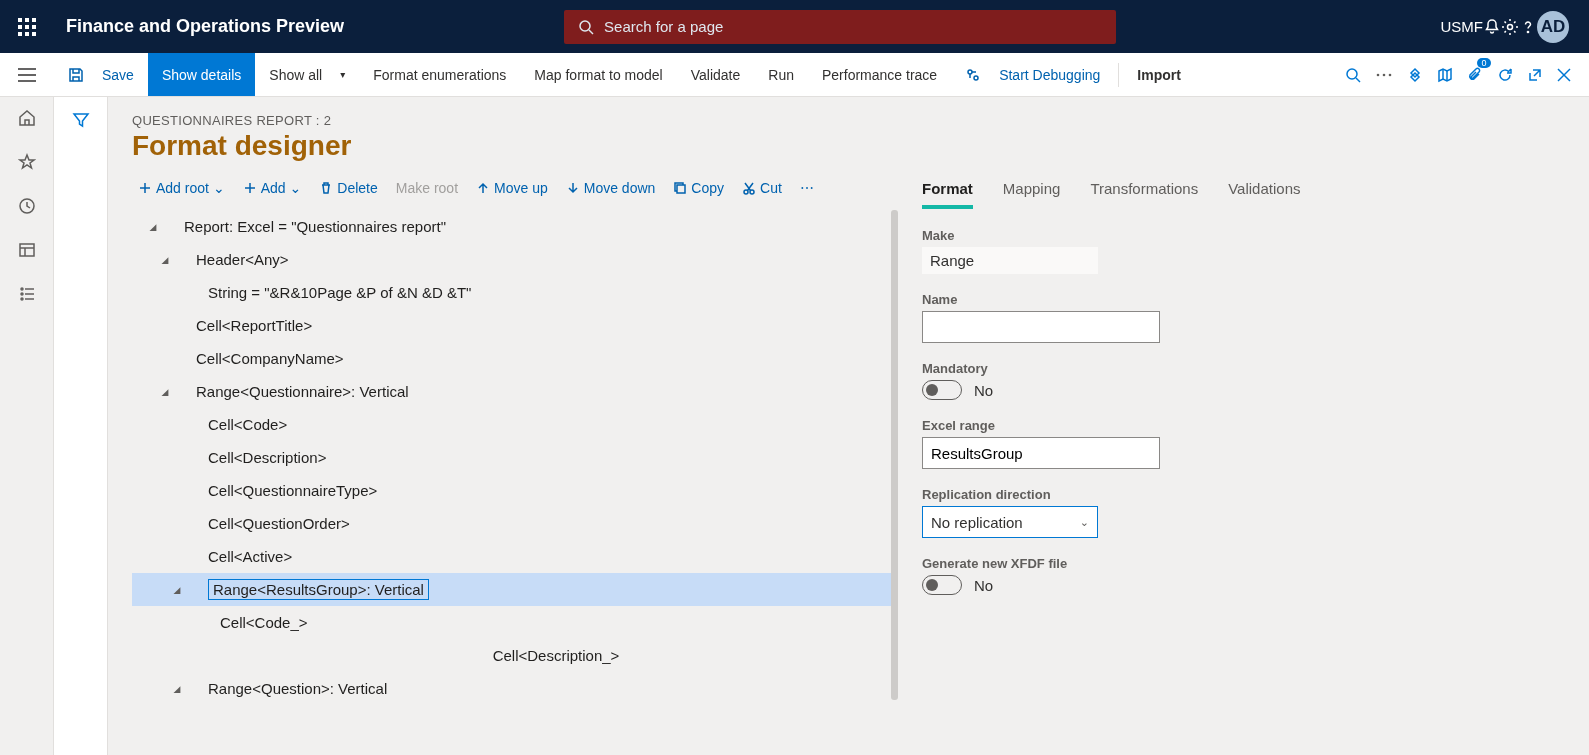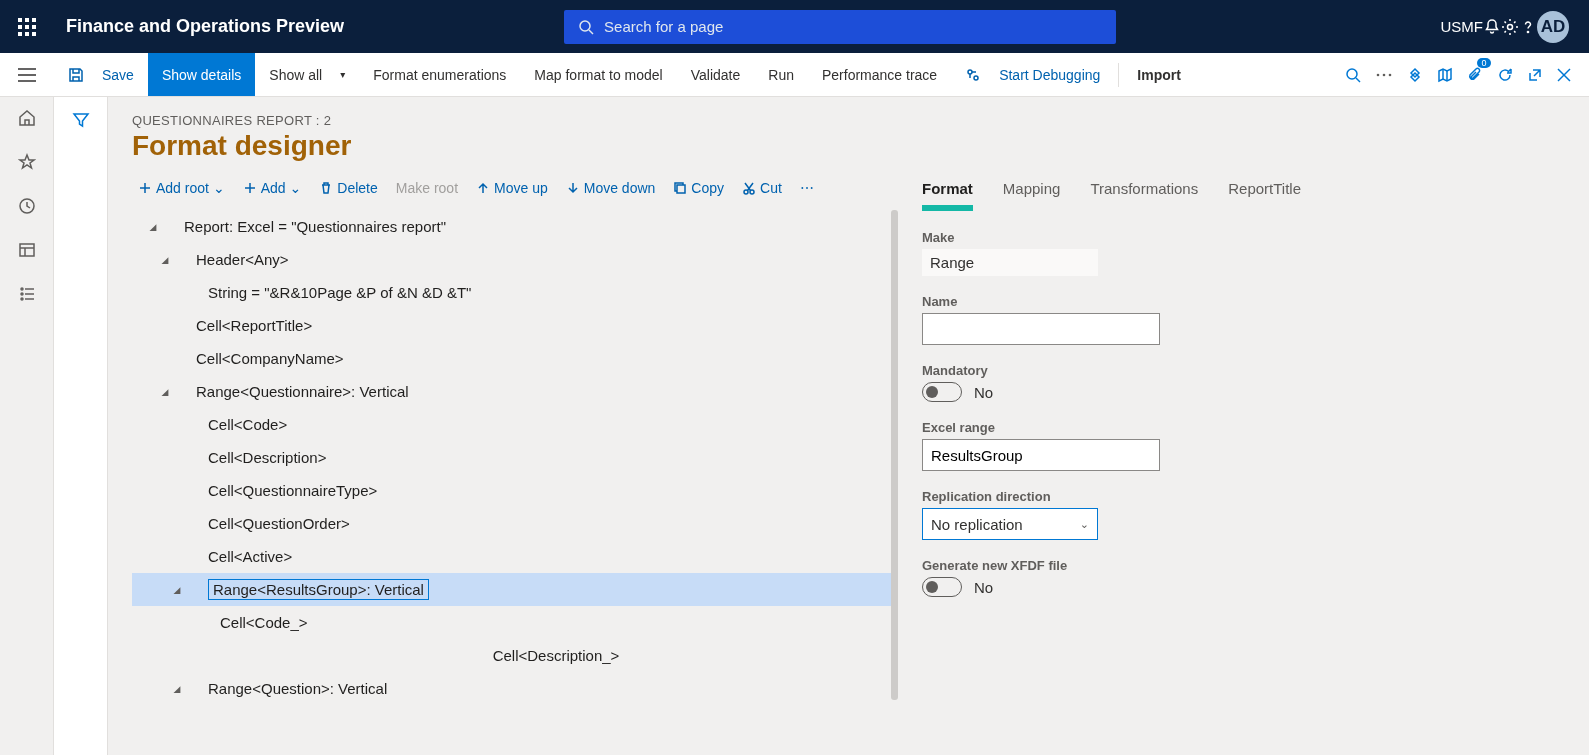--- a/index.html
+++ b/index.html
@@ -1,21 +1,21 @@
 <!DOCTYPE html>
 <html><head>
 <meta charset="utf-8">
 <style>
 *{box-sizing:border-box;margin:0;padding:0;font-family:"Segoe UI",Arial,sans-serif}
 body{width:1589px;height:755px;overflow:hidden;background:#f1f0ef;color:#323130}
 .topbar{height:53px;background:#0b1f3c;display:flex;align-items:center;color:#fff}
 .waffle{width:54px;display:flex;align-items:center;justify-content:center;cursor:pointer}
 .waffle svg{width:18px;height:18px}
 .appname{font-size:18px;font-weight:600;padding-left:12px}
-.searchwrap{margin-left:220px;width:552px;height:34px;background:#1d4ed8;border-radius:2px;display:flex;align-items:center;padding:0 14px;color:#dfe6ee}
+.searchwrap{margin-left:220px;width:552px;height:34px;background:#7f1d1d;border-radius:2px;display:flex;align-items:center;padding:0 14px;color:#dfe6ee}
 .searchwrap svg{width:16px;height:16px;margin-right:10px;flex-shrink:0}
 .searchwrap input{background:transparent;border:none;outline:none;color:#dfe6ee;font-size:15px;width:100%}
 .searchwrap input::placeholder{color:#dfe6ee}
 .toprt{margin-left:auto;display:flex;align-items:center;padding-right:20px}
 .toprt .txt{font-size:15px}
 .toprt .icn{cursor:pointer;display:flex}
 .avatar{width:32px;height:32px;border-radius:50%;background:#a9c1d9;color:#0b1f3c;display:flex;align-items:center;justify-content:center;font-size:17px;font-weight:600}
 
 .cmdbar{height:44px;background:#fff;border-bottom:1px solid #e1dfdd;display:flex;align-items:center;font-size:14px;color:#323130}
 .hamb{width:54px;display:flex;align-items:center;justify-content:center;cursor:pointer;height:100%}
@@ -53,21 +53,21 @@
 .tree .row{height:33px;display:flex;align-items:center;cursor:pointer}
 .tree .row.sel{background:#c7dcf7}
 .tree .caret{width:14px;display:inline-flex;justify-content:center;margin-right:10px;color:#605e5c;font-size:10px}
 .tree .lbl{white-space:nowrap}
 .tree .sel .lbl{border:1px solid #0078d4;padding:1px 4px}
 .scrollthumb{position:absolute;right:-6px;top:0;width:7px;height:490px;background:#cdcbc9;border-radius:3px}
 
 .rightcol{flex:1;padding-right:40px}
 .tabs{display:flex;gap:30px;font-size:15px;color:#605e5c;border-bottom:1px solid transparent}
 .tabs .tab{padding-bottom:8px;cursor:pointer}
-.tabs .tab.act{color:#201f1e;font-weight:600;border-bottom:6px solid #14b8a6}
+.tabs .tab.act{color:#201f1e;font-weight:600;border-bottom:4px solid #14b8a6}
 
 .fld{margin-top:18px}
 .fld label{font-size:13px;color:#605e5c;font-weight:600;display:block;margin-bottom:4px}
 .fld .ro{background:#faf9f8;padding:5px 8px;font-size:15px;width:176px}
 .fld input[type=text]{width:238px;height:32px;border:1px solid #8a8886;padding:0 8px;font-size:15px;background:#fff}
 .fld .sel{width:176px;height:32px;border:1px solid #0078d4;background:#fff;display:flex;align-items:center;justify-content:space-between;padding:0 8px;font-size:15px;cursor:pointer}
 .fld .sel .sc{color:#605e5c;font-size:11px}
 .toggle{display:flex;align-items:center;gap:12px}
 .tsw{width:40px;height:20px;border:1px solid #605e5c;border-radius:10px;position:relative;cursor:pointer}
 .tsw::after{content:"";position:absolute;left:3px;top:3px;width:12px;height:12px;border-radius:50%;background:#605e5c}
@@ -431,21 +431,21 @@
               <span class="lbl">Range&lt;Question&gt;: Vertical</span>
             </div>
           </div>
       </div>
 
       <div class="rightcol">
         <div class="tabs">
           <div class="tab act">Format</div>
           <div class="tab">Mapping</div>
           <div class="tab">Transformations</div>
-          <div class="tab">ReportTitle</div>
+          <div class="tab">Validations</div>
         </div>
 
         <div class="fld">
           <label>Make</label>
           <div class="ro">Range</div>
         </div>
         <div class="fld">
           <label>Name</label>
           <input type="text" value="" style="">
         </div>

